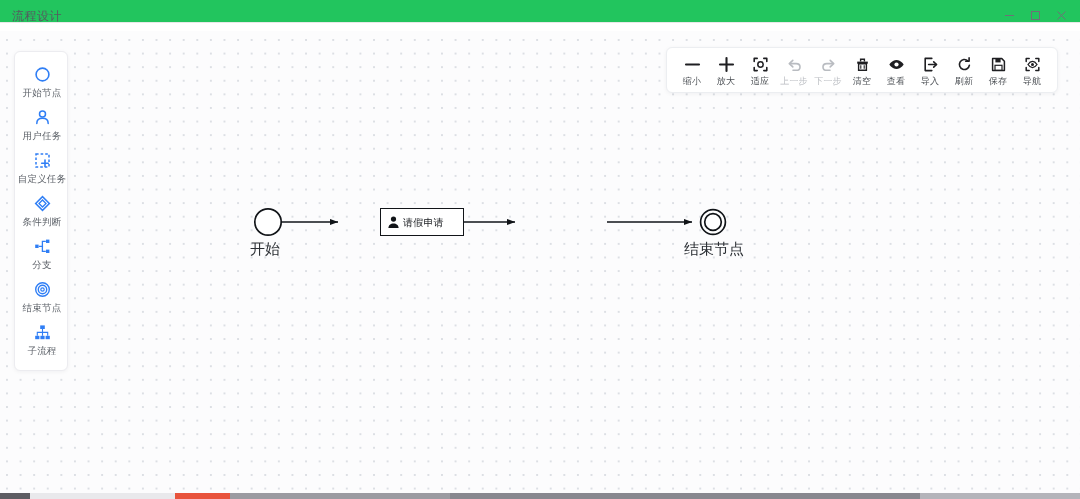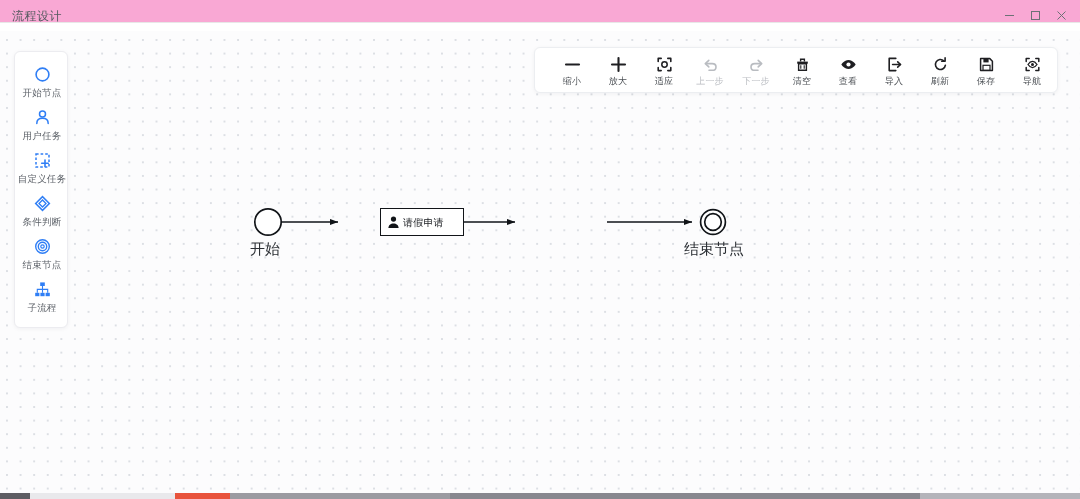--- a/index.html
+++ b/index.html
@@ -17,21 +17,21 @@
     height: 499px;
     overflow: hidden;
     background: #ffffff;
   }
 
   
   .titlebar {
     position: absolute;
     left: 0; top: 0;
     width: 1080px; height: 23px;
-    background: #f9a8d4;
+    background: #22c55e;
     border-bottom: 1px solid #e8e8e8;
     box-sizing: border-box;
   }
   .titlebar-title {
     position: absolute;
     left: 12px; top: 9px;
     font-size: 12px;
     color: #555a60;
     letter-spacing: .5px;
     line-height: 14px;
@@ -119,21 +119,20 @@
     align-items: flex-start;
     box-sizing: border-box;
   }
   .tool-btn {
     width: 34px;
     display: flex;
     flex-direction: column;
     align-items: center;
     cursor: pointer;
     padding-top: 3px;
-    margin-left: 12px;
   }
   .tool-icon {
     height: 19px;
     display: flex;
     align-items: center;
     justify-content: center;
     color: #1f1f22;
   }
   .tool-icon svg { display: block; }
   .tool-label {
@@ -267,20 +266,32 @@
       <div class="palette-item">
         <span class="palette-icon">
           <svg width="17" height="17" viewBox="0 0 17 17">
             <rect x="8.5" y="1.6" width="9.7" height="9.7" transform="rotate(45 8.5 1.6)" fill="none" stroke="currentColor" stroke-width="1.5"></rect>
             <rect x="8.5" y="5.0" width="4.95" height="4.95" transform="rotate(45 8.5 5.0)" fill="none" stroke="currentColor" stroke-width="1.3"></rect>
           </svg>
         </span>
         <span class="palette-label">条件判断</span>
       </div>
 
+      <div class="palette-item">
+        <span class="palette-icon">
+          <svg width="17" height="17" viewBox="0 0 17 17">
+            <rect x="1.2" y="6.6" width="3.4" height="3.4" fill="currentColor"></rect>
+            <rect x="12" y="1.6" width="3.4" height="3.4" fill="currentColor"></rect>
+            <rect x="12" y="11.6" width="3.4" height="3.4" fill="currentColor"></rect>
+            <path d="M4.8 8.3h3.6V3.3h3.4" fill="none" stroke="currentColor" stroke-width="1.3"></path>
+            <path d="M8.4 8.3v5h3.4" fill="none" stroke="currentColor" stroke-width="1.3"></path>
+          </svg>
+        </span>
+        <span class="palette-label">分支</span>
+      </div>
 
 
       <div class="palette-item">
         <span class="palette-icon">
           <svg width="17" height="17" viewBox="0 0 17 17">
             <circle cx="8.5" cy="8.5" r="6.8" fill="none" stroke="currentColor" stroke-width="1.4"></circle>
             <circle cx="8.5" cy="8.5" r="4.2" fill="none" stroke="currentColor" stroke-width="1.4"></circle>
             <circle cx="8.5" cy="8.5" r="1.7" fill="none" stroke="currentColor" stroke-width="1.2"></circle>
           </svg>
         </span>

